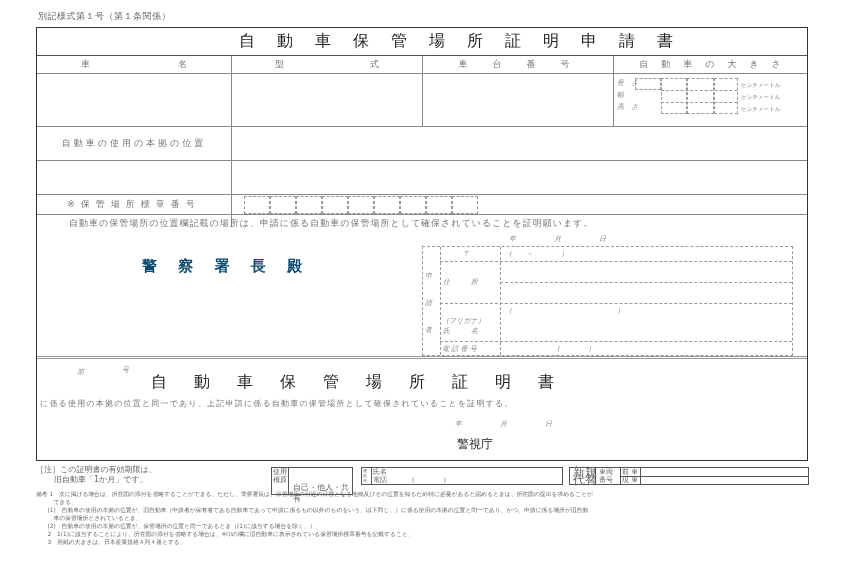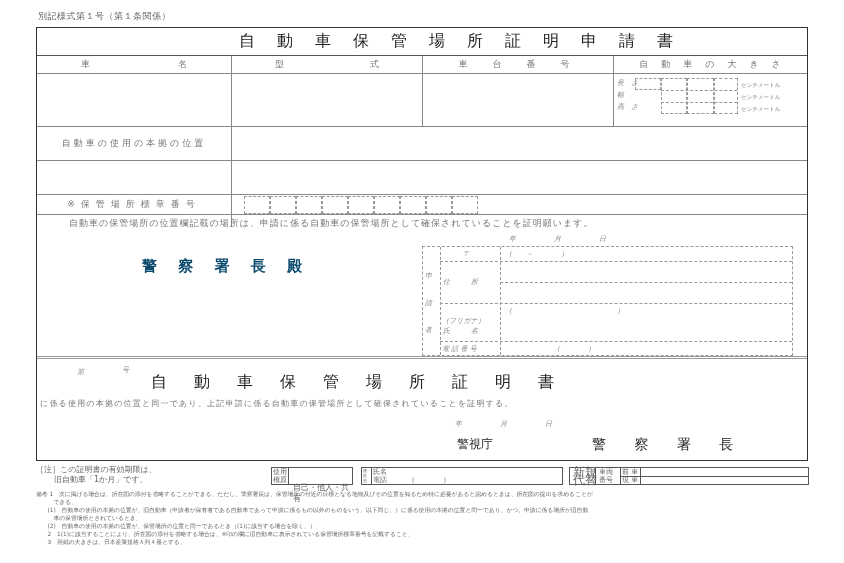--- a/index.html
+++ b/index.html
@@ -126,29 +126,28 @@
   <div class="abs" style="left:62px;top:339px;width:20px;height:10px"></div>
   <div class="abs small" style="left:85px;top:337px">号</div>
   <div class="abs big" style="left:114px;top:344px;letter-spacing:27px;font-size:16px">自動車保管場所証明書</div>
   <div class="abs certtext" style="left:3px;top:370px;font-size:8px;letter-spacing:1.2px">に係る使用の本拠の位置と同一であり、上記申請に係る自動車の保管場所として確保されていることを証明する。</div>
   <div class="abs small" style="left:418px;top:391px;display:flex;gap:38px">
     <span>年</span>
     <span>月</span>
     <span>日</span>
   </div>
   <div class="abs" style="left:420px;top:408px;font-size:12px;color:#222">警視庁</div>
-  <div class="abs" style="left:555px;top:408px;font-size:14px;color:#222;letter-spacing:12px">警 察 署 長</div>
 </div>
 
 <div class="abs" style="left:36px;top:465px;font-size:8px;color:#666;line-height:10px">
   <div><span>［注］</span><span>この証明書の有効期限は、</span></div>
   <div style="padding-left:18px">旧自動車「1か月」です。</div>
 </div>
 
-<div class="boxb" style="left:271px;top:467px;width:82px;height:18px">
+<div class="boxb" style="left:271px;top:467px;width:82px;height:28px">
   <div class="abs" style="left:1px;top:0;line-height:8px;font-size:7px">
     <div>使用</div>
     <div>権原</div>
   </div>
   <div class="abs" style="left:16px;top:0;bottom:0;border-left:1px solid #555"></div>
   <div class="abs" style="left:21px;top:14px;font-size:8px">自己・他人・共有</div>
 </div>
 
 <div class="boxb" style="left:361px;top:467px;width:202px;height:18px">
   <div class="abs" style="left:1px;top:0;font-size:4px;line-height:5px">

